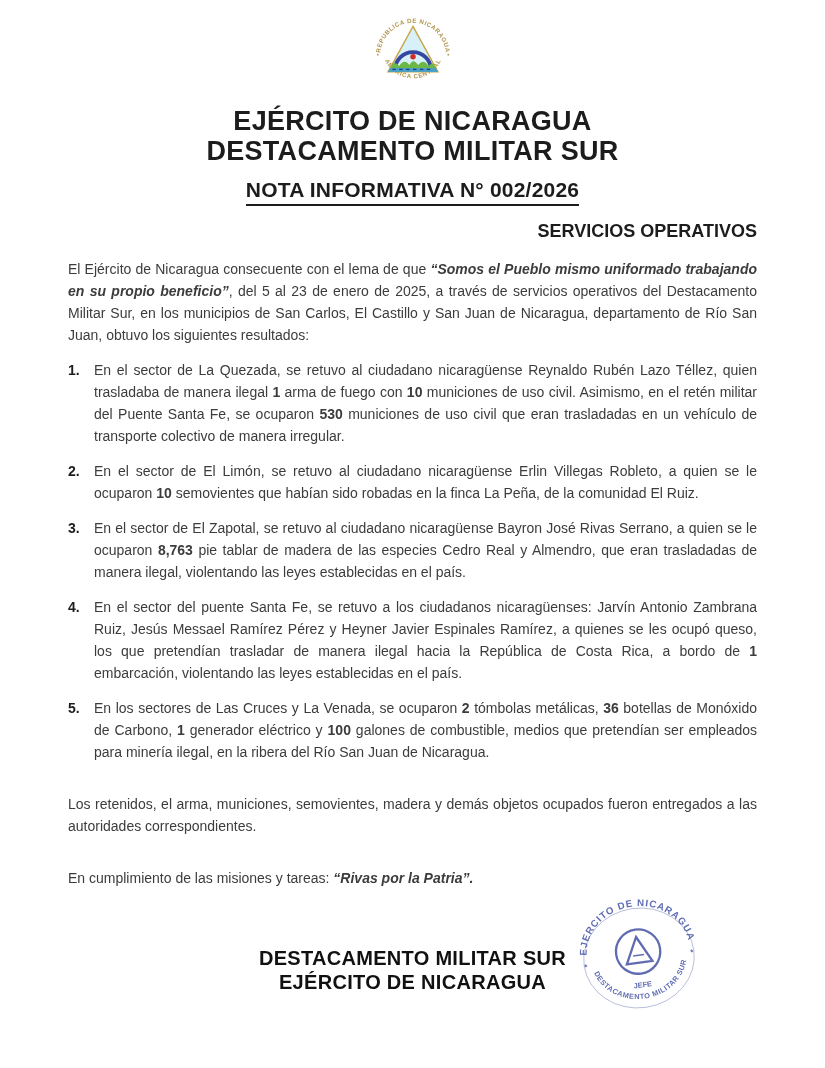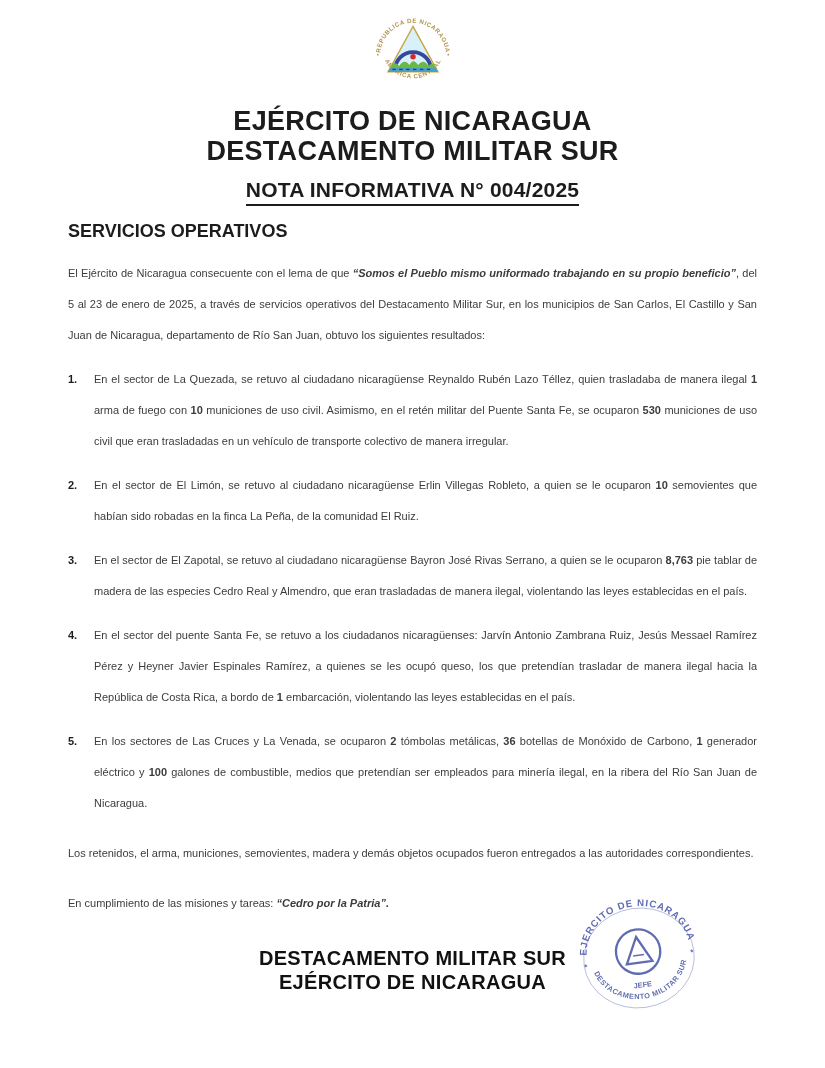--- a/index.html
+++ b/index.html
@@ -28,28 +28,28 @@
   .nota {
     display:inline-block;
     font-weight:700;
     font-size:21px;
     color:#1c1c1c;
     border-bottom:2.5px solid #1c1c1c;
     padding-bottom:2px;
     letter-spacing:.2px;
   }
   .subject {
-    text-align:left;
+    text-align:right;
     font-weight:700;
     font-size:18px;
     color:#1c1c1c;
     margin-top:15px;
   }
-  .body-text { font-size:11px; line-height:31px; text-align:justify; }
-  p.block { margin-top:19px; }
+  .body-text { font-size:14px; line-height:22px; text-align:justify; }
+  p.block { margin-top:30px; }
   .intro { margin-top:16px; }
   .item { display:flex; margin-top:13px; }
   .item .num {
     flex:0 0 26px;
     font-weight:700;
     color:#1c1c1c;
   }
   .item .itext { flex:1; text-align:justify; }
   .b { font-weight:700; }
   .i { font-style:italic; }
@@ -110,21 +110,21 @@
           </g>
           <circle cx="50" cy="54.5" r="3.2" fill="#cf2d2d"></circle>
         </g>
       </svg>
     </div>
 
     <div class="doc-title">EJÉRCITO DE NICARAGUA</div>
     <div class="doc-title" style="margin-top:0;">DESTACAMENTO MILITAR SUR</div>
 
     <div class="nota-wrap">
-      <span class="nota">NOTA INFORMATIVA N° 004/2025</span>
+      <span class="nota">NOTA INFORMATIVA N° 002/2026</span>
     </div>
 
     <div class="subject">SERVICIOS OPERATIVOS</div>
 
     <p class="body-text intro"><span>El Ejército de Nicaragua consecuente con el lema de que </span><span class="b i">“Somos el Pueblo mismo uniformado trabajando en su propio beneficio”</span><span>, del 5 al 23 de enero de 2025, a través de servicios operativos del Destacamento Militar Sur, en los municipios de San Carlos, El Castillo y San Juan de Nicaragua, departamento de Río San Juan, obtuvo los siguientes resultados:</span></p>
 
     <div class="item body-text">
       <span class="num">1.</span>
       <span class="itext"><span>En el sector de La Quezada, se retuvo al ciudadano nicaragüense Reynaldo Rubén Lazo Téllez, quien trasladaba de manera ilegal </span><span class="b">1</span><span> arma de fuego con </span><span class="b">10</span><span> municiones de uso civil. Asimismo, en el retén militar del Puente Santa Fe, se ocuparon </span><span class="b">530</span><span> municiones de uso civil que eran trasladadas en un vehículo de transporte colectivo de manera irregular.</span></span>
     </div>
@@ -139,21 +139,21 @@
     <div class="item body-text">
       <span class="num">4.</span>
       <span class="itext"><span>En el sector del puente Santa Fe, se retuvo a los ciudadanos nicaragüenses: Jarvín Antonio Zambrana Ruiz, Jesús Messael Ramírez Pérez y Heyner Javier Espinales Ramírez, a quienes se les ocupó queso, los que pretendían trasladar de manera ilegal hacia la República de Costa Rica, a bordo de </span><span class="b">1</span><span> embarcación, violentando las leyes establecidas en el país.</span></span>
     </div>
     <div class="item body-text">
       <span class="num">5.</span>
       <span class="itext"><span>En los sectores de Las Cruces y La Venada, se ocuparon </span><span class="b">2</span><span> tómbolas metálicas, </span><span class="b">36</span><span> botellas de Monóxido de Carbono, </span><span class="b">1</span><span> generador eléctrico y </span><span class="b">100</span><span> galones de combustible, medios que pretendían ser empleados para minería ilegal, en la ribera del Río San Juan de Nicaragua.</span></span>
     </div>
 
     <p class="body-text block"><span>Los retenidos, el arma, municiones, semovientes, madera y demás objetos ocupados fueron entregados a las autoridades correspondientes.</span></p>
-    <p class="body-text block"><span>En cumplimiento de las misiones y tareas: </span><span class="b i">“Cedro por la Patria”.</span></p>
+    <p class="body-text block"><span>En cumplimiento de las misiones y tareas: </span><span class="b i">“Rivas por la Patria”.</span></p>
   </div>
 
   <div class="footer-sign">
     <div>DESTACAMENTO MILITAR SUR</div>
     <div>EJÉRCITO DE NICARAGUA</div>
   </div>
 
   <svg class="stamp" viewBox="0 0 160 130">
     <defs>
       <path id="stampTop" d="M 26,72 A 56,50 0 1 1 134,72" fill="none"></path>

